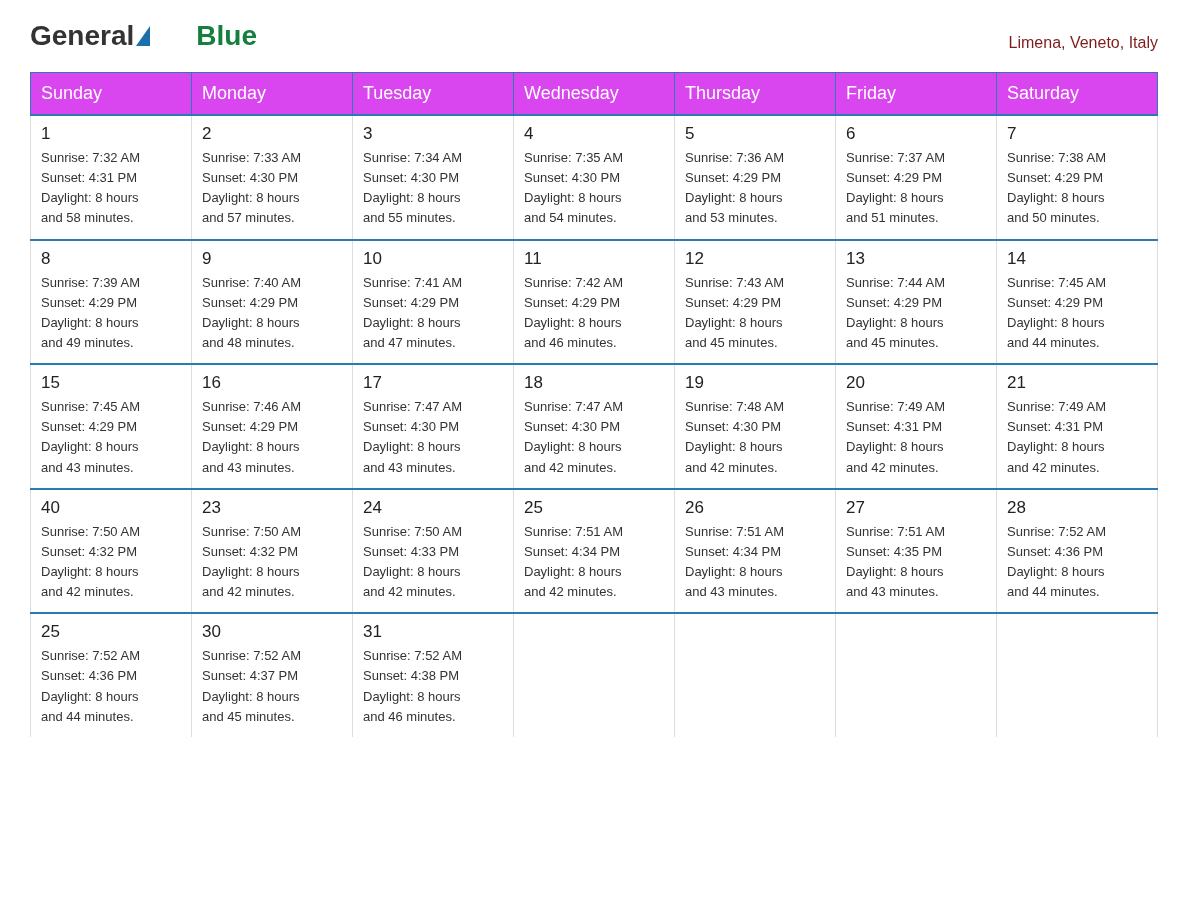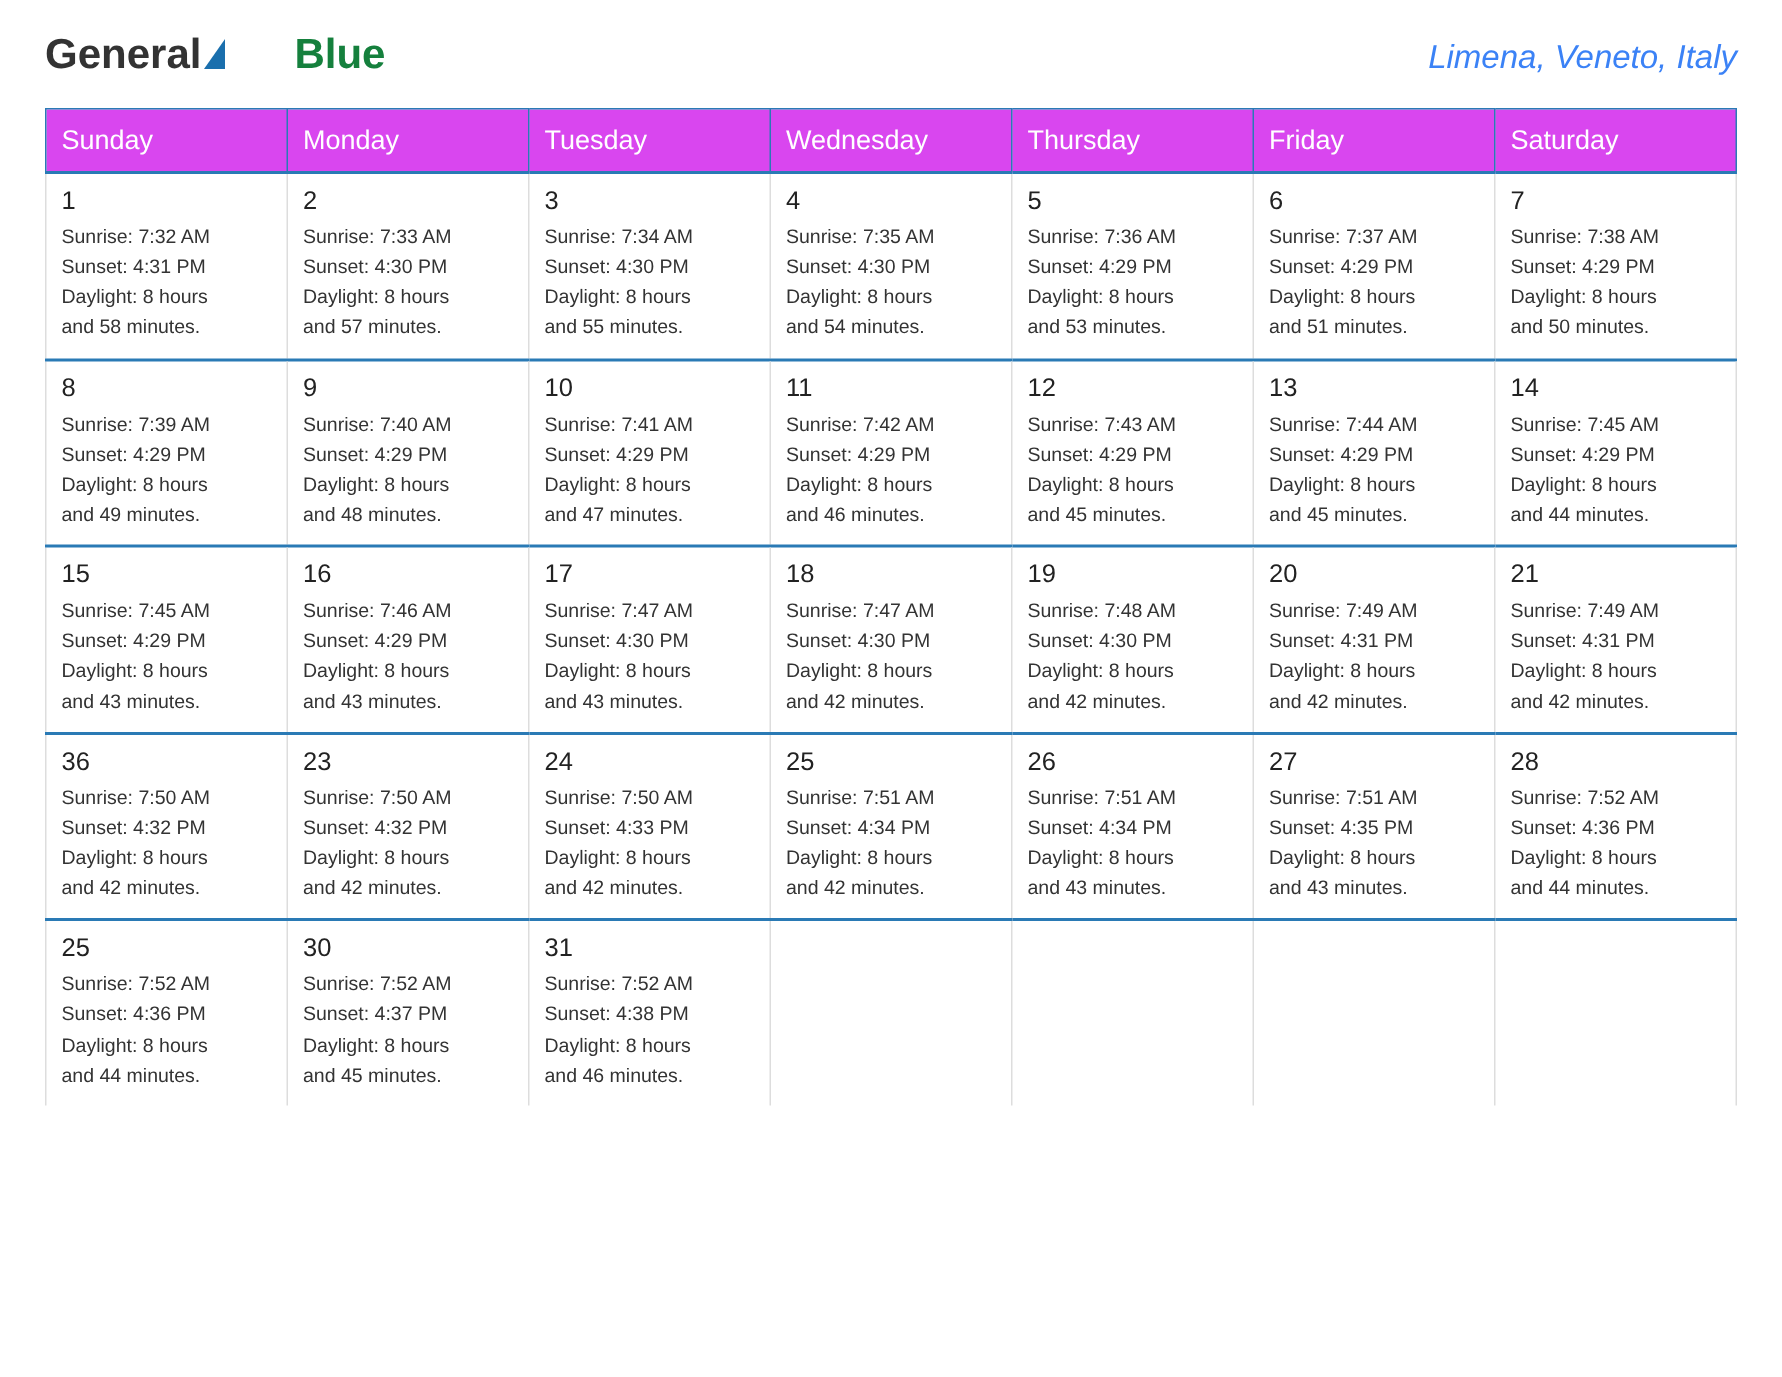--- a/index.html
+++ b/index.html
@@ -6,21 +6,21 @@
     body {
       font-family: Arial, sans-serif;
       background: #fff;
       width: 1188px;
       min-height: 918px;
       padding: 20px 30px;
     }
     .header {
       display: flex;
       justify-content: space-between;
-      align-items: center;
+      align-items: flex-end;
       margin-bottom: 20px;
     }
     .logo {
       display: flex;
       flex-direction: column;
     }
     .logo-text {
       display: flex;
       align-items: center;
       font-size: 28px;
@@ -47,24 +47,23 @@
     .title-area {
       text-align: right;
     }
     .calendar-title {
       font-size: 52px;
       font-weight: normal;
       color: #1a1a1a;
       line-height: 1.1;
     }
     .calendar-subtitle {
-      font-size: 22px;
-      color: #3b82f6;
+      font-size: 16px;
+      color: #7f1d1d;
       margin-top: 4px;
-      font-style: italic;
     }
     table {
       width: 100%;
       border-collapse: collapse;
     }
     th {
       background-color: #d946ef;
       color: #fff;
       padding: 10px 10px;
       text-align: left;
@@ -221,21 +220,21 @@
         <span class="day-number">20</span>
         <span class="day-info">Sunrise: 7:49 AM<br>Sunset: 4:31 PM<br>Daylight: 8 hours<br>and 42 minutes.</span>
       </td>
         <td>
         <span class="day-number">21</span>
         <span class="day-info">Sunrise: 7:49 AM<br>Sunset: 4:31 PM<br>Daylight: 8 hours<br>and 42 minutes.</span>
       </td>
       </tr>
       <tr>
         <td>
-        <span class="day-number">36</span>
+        <span class="day-number">40</span>
         <span class="day-info">Sunrise: 7:50 AM<br>Sunset: 4:32 PM<br>Daylight: 8 hours<br>and 42 minutes.</span>
       </td>
         <td>
         <span class="day-number">23</span>
         <span class="day-info">Sunrise: 7:50 AM<br>Sunset: 4:32 PM<br>Daylight: 8 hours<br>and 42 minutes.</span>
       </td>
         <td>
         <span class="day-number">24</span>
         <span class="day-info">Sunrise: 7:50 AM<br>Sunset: 4:33 PM<br>Daylight: 8 hours<br>and 42 minutes.</span>
       </td>

